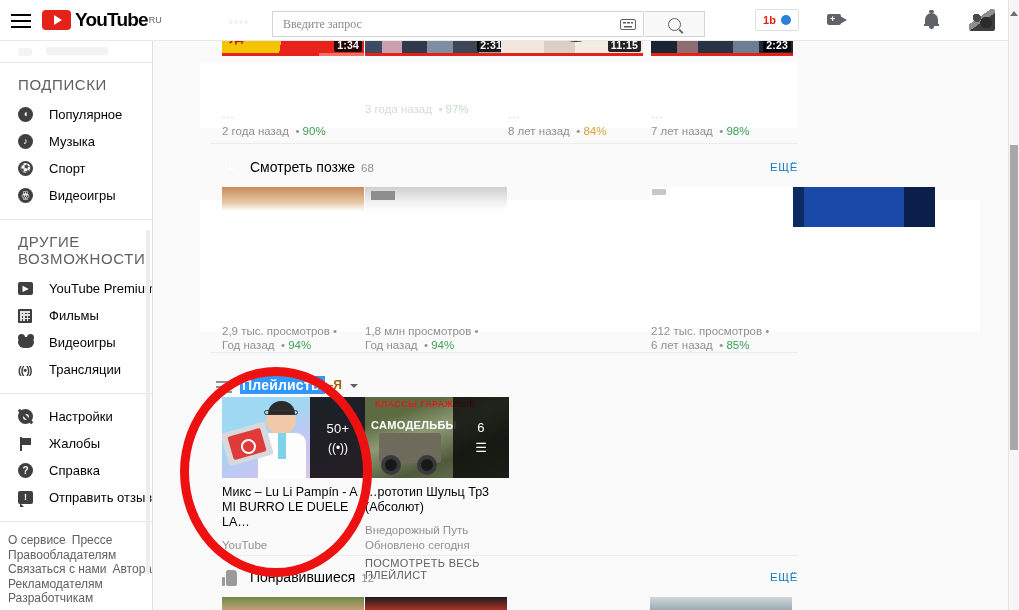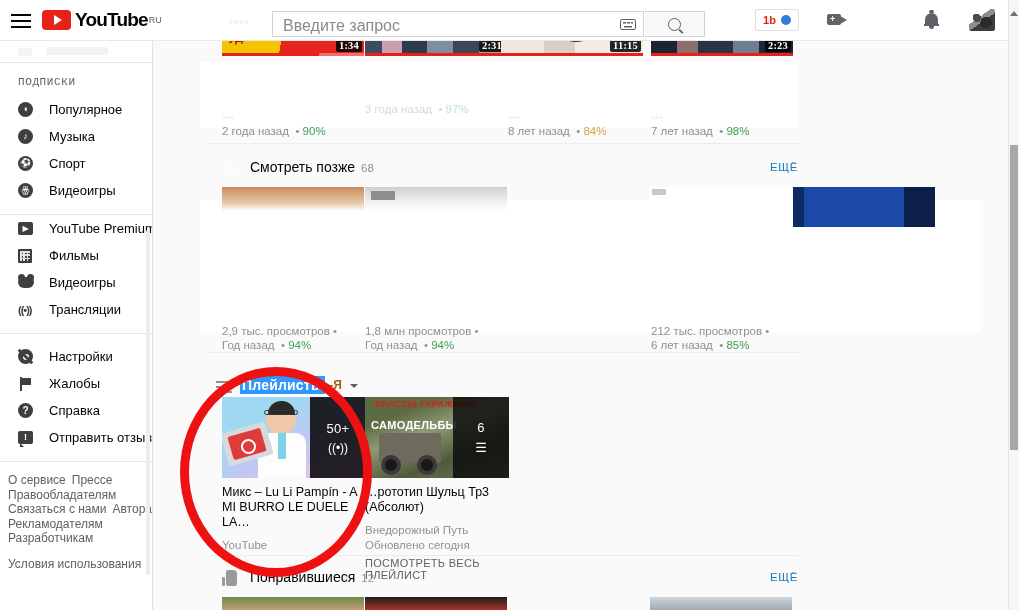--- a/index.html
+++ b/index.html
@@ -34,21 +34,21 @@
   
   .ghost{
     position:absolute;color:#f2f2f2;font-size:15px;
   }
   #searchbox{
     position:absolute;left:272px;top:11px;width:372px;height:26px;
     border:1px solid #d3d3d3;background:#fff;box-sizing:border-box;
   }
   #searchinput{
     position:absolute;left:8px;top:4px;width:300px;border:none;outline:none;
-    font-family:Liberation Sans, sans-serif;font-size:16px;color:#0f172a;background:transparent;
+    font-family:Liberation Serif, serif;font-size:12px;color:#0f172a;background:transparent;
   }
   #searchinput::placeholder{color:#8a8a8a;}
   #kbd-icon{
     position:absolute;right:7px;top:7px;width:16px;height:11px;
     border:1.5px solid #606060;border-radius:2px;box-sizing:border-box;cursor:pointer;
     background:
       linear-gradient(#606060,#606060) 2px 2px/3px 1.5px no-repeat,
       linear-gradient(#606060,#606060) 6px 2px/3px 1.5px no-repeat,
       linear-gradient(#606060,#606060) 10px 2px/2px 1.5px no-repeat,
       linear-gradient(#606060,#606060) 3px 6px/8px 1.5px no-repeat;
@@ -96,22 +96,22 @@
     position:absolute;left:0;top:40px;width:152px;height:570px;background:#fff;
     border-right:1px solid #e0e0e0;overflow:hidden;z-index:30;
   }
   .sb-partial{
     position:absolute;left:0;top:0;width:152px;height:22px;
   }
   .sb-partial .pi{position:absolute;left:18px;top:8px;width:14px;height:8px;background:#f4f4f4;border-radius:2px;}
   .sb-partial .pt{position:absolute;left:46px;top:7px;width:62px;height:8px;background:#f3f3f3;border-radius:2px;}
   .sb-sep{height:1px;background:#e8e8e8;margin:0 0 0 0;}
   .sb-head{
-    font-size:11px;color:#606060;letter-spacing:0.6px;text-transform:uppercase;
-    padding:13px 0 8px 18px;font-weight:normal;font-family:Liberation Mono, monospace;
+    font-size:15px;color:#606060;letter-spacing:0.6px;text-transform:uppercase;
+    padding:13px 0 8px 18px;font-weight:normal;
   }
   .sb-item{
     height:27px;display:flex;align-items:center;padding-left:18px;cursor:pointer;
   }
   .sb-ico{width:22px;min-width:22px;display:flex;align-items:center;justify-content:flex-start;color:#606060;}
   .sb-label{font-size:13px;color:#030303;margin-left:9px;white-space:nowrap;}
   .circ{width:15px;height:15px;border-radius:50%;background:#3f3f3f;position:relative;
     display:flex;align-items:center;justify-content:center;}
   .circ span{color:#fff;font-size:9px;line-height:1;}
   .sq{width:15px;height:13px;background:#3f3f3f;border-radius:2px;position:relative;
@@ -165,21 +165,21 @@
     position:absolute;left:152px;top:40px;width:857px;height:570px;
     background:#fafafa;overflow:hidden;
   }
   .sheet{position:absolute;background:#fff;}
 
   
   #toprow{position:absolute;left:58px;top:0px;width:588px;height:88px;}
   .thumb{position:absolute;overflow:hidden;background:#ddd;}
   .dur{
     position:absolute;right:2px;bottom:4px;background:rgba(0,0,0,.85);color:#fff;
-    font-size:10.5px;padding:1px 3px;border-radius:2px;font-weight:bold;letter-spacing:.2px;font-family:Liberation Serif, serif;
+    font-size:10.5px;padding:1px 3px;border-radius:2px;font-weight:bold;letter-spacing:.2px;
   }
   .pbar{position:absolute;left:0;bottom:0;height:3px;background:#e62117;}
   .pbar-bg{position:absolute;left:0;bottom:0;height:3px;width:100%;background:rgba(255,255,255,.35);}
 
   .meta{position:absolute;font-size:11.5px;color:#909090;line-height:14px;}
   .meta .pct-g{color:#3ea055;}
   .meta .pct-o{color:#d8a33b;}
   .meta .dim{display:block;color:#f0f0f0;}
 
   
@@ -345,20 +345,21 @@
     <span class="sb-ico">
       <span class="circ">
           <span>ꙮ</span>
         </span>
     </span>
     <span class="sb-label">Видеоигры</span>
   </div>
 
   <div class="sb-sep" style="margin-top:10px;"></div>
 
+  <div class="sb-head">ДРУГИЕ ВОЗМОЖНОСТИ</div>
   <div class="sb-item">
     <span class="sb-ico">
       <span class="sq">
           <span>▶</span>
         </span>
     </span>
     <span class="sb-label">YouTube Premium</span>
   </div>
   <div class="sb-item">
     <span class="sb-ico">

